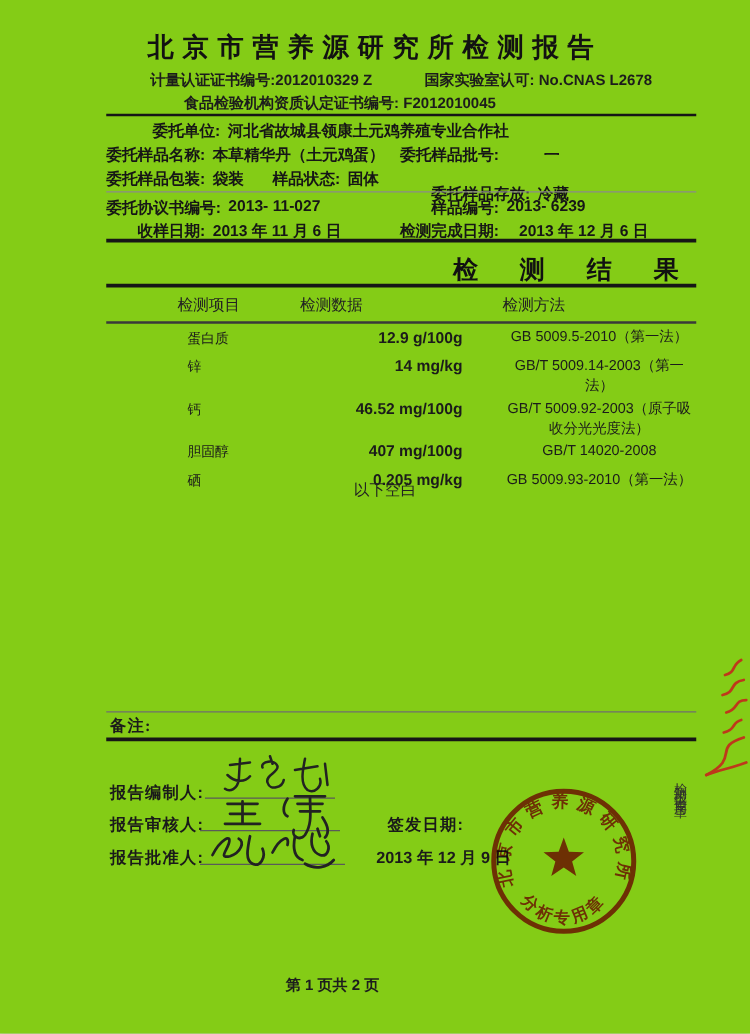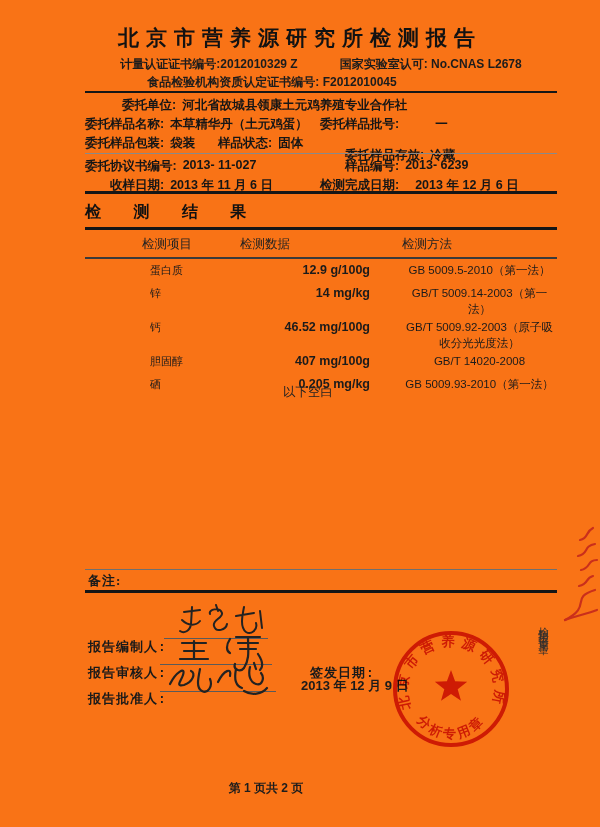--- a/index.html
+++ b/index.html
@@ -1,17 +1,17 @@
 <!DOCTYPE html>
 <html><head>
 <meta charset="utf-8">
 <style>
   html,body{margin:0;padding:0;background:#e8e8e8;}
   .page{
-    position:relative;width:600px;height:827px;background:#f97316;
+    position:relative;width:600px;height:827px;background:#84cc16;
     font-family:"Liberation Sans","DejaVu Sans",sans-serif;color:#1b1b1b;
     overflow:hidden;box-shadow:0 0 4px rgba(0,0,0,.25);
   }
   .abs{position:absolute;}
   .title{
     left:0;top:24px;width:600px;text-align:center;
     font-size:21px;font-weight:bold;letter-spacing:7px;color:#121212;
   }
   .certline1{
     left:85px;top:56px;width:472px;display:flex;justify-content:center;gap:42px;
@@ -19,35 +19,35 @@
   }
   .certline2{
     left:0;top:74px;width:600px;text-align:center;transform:translateX(-28px);
     font-size:12px;font-weight:700;color:#1c1c1c;
   }
   .rule{left:85px;width:472px;background:#161616;}
   .rule-thin{left:85px;width:472px;background:#8a8a8a;height:1px;}
   .inforow{font-size:12.5px;font-weight:600;color:#161616;white-space:nowrap;}
   .pair{display:inline-flex;gap:6px;}
   .sectitle{
-    left:85px;top:202px;width:472px;text-align:left;
-    font-size:16px;font-weight:bold;letter-spacing:14px;color:#111;
+    left:85px;top:202px;width:472px;text-align:right;
+    font-size:20px;font-weight:bold;letter-spacing:14px;color:#111;
   }
   .thead{left:85px;top:236px;width:472px;display:flex;font-size:12.5px;font-weight:500;color:#222;}
   .tbody{left:85px;top:263px;width:472px;}
   .trow{display:flex;align-items:flex-start;margin-bottom:3px;min-height:20px;}
   .c-item{width:120px;padding-left:65px;box-sizing:border-box;font-size:11px;font-weight:500;}
   .c-value{width:165px;text-align:right;font-size:12.5px;font-weight:700;}
   .c-method{margin-left:32px;width:155px;font-size:11.5px;font-weight:500;line-height:1.35;text-align:center;}
   .h-item{width:120px;padding-left:57px;box-sizing:border-box;}
   .h-value{width:165px;padding-left:35px;box-sizing:border-box;}
   .h-method{margin-left:32px;width:155px;}
   .endnote{left:283px;top:384px;font-size:12.5px;font-weight:500;color:#222;}
   .remarks-label{left:88px;top:572px;font-size:13px;font-weight:600;font-family:"Liberation Serif","DejaVu Serif",serif;letter-spacing:1px;}
-  .siglabel{font-size:13px;font-weight:600;font-family:Liberation Mono, monospace;letter-spacing:1px;color:#1a1a1a;margin-top:13px;}
+  .siglabel{font-size:13px;font-weight:600;font-family:Liberation Sans, sans-serif;letter-spacing:1px;color:#1a1a1a;}
   .sigline{position:absolute;height:1px;background:#5a5a5a;}
   .issuedate-label{left:310px;top:651px;}
   .issuedate-value{left:301px;top:677px;font-size:13px;font-weight:700;z-index:1;}
   .stamp{left:390px;top:628px;mix-blend-mode:multiply;opacity:.92;z-index:2;}
   .sidenote{
     left:537px;top:618px;height:130px;
     writing-mode:vertical-rl;text-orientation:upright;
     font-size:10.5px;letter-spacing:3px;color:#2e2e2e;font-weight:500;
   }
   .footer{left:0;top:780px;width:532px;text-align:center;font-size:12px;font-weight:600;color:#1d1d1d;}

